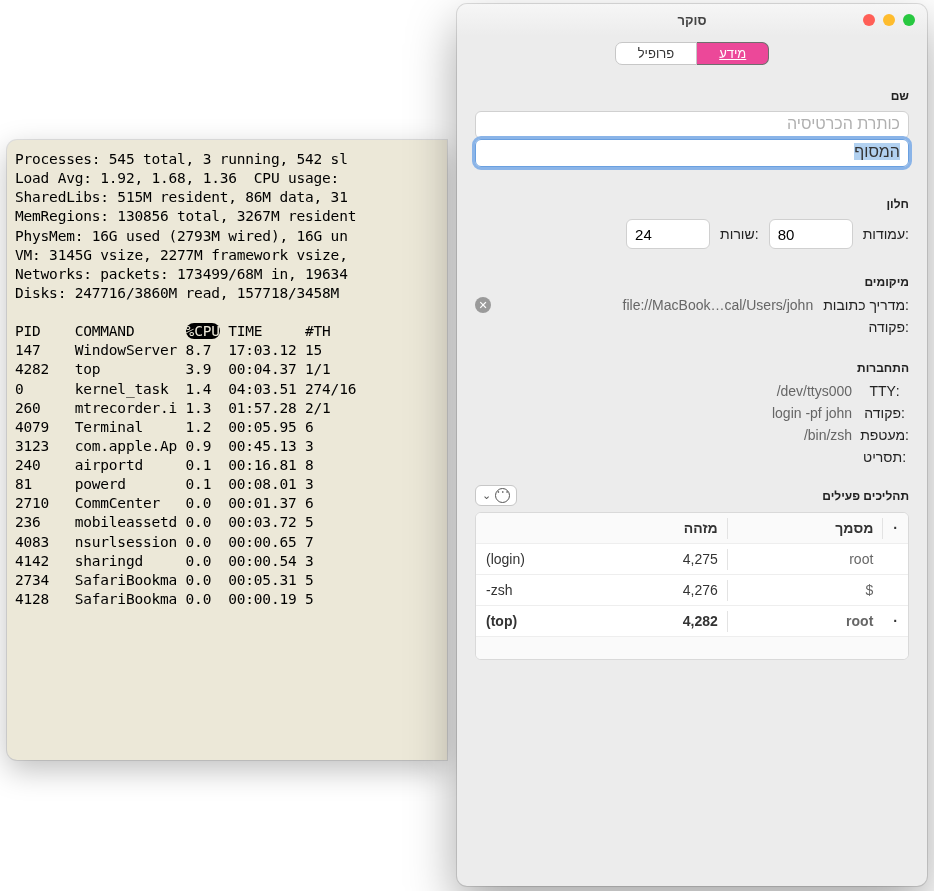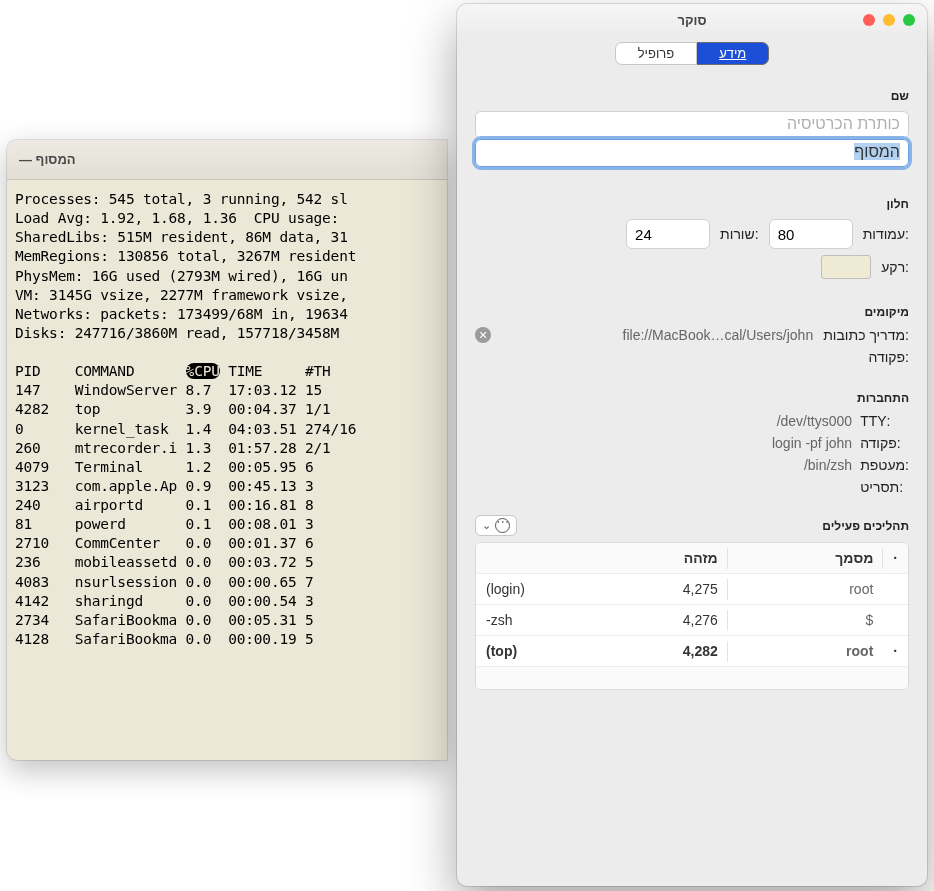--- a/index.html
+++ b/index.html
@@ -68,36 +68,36 @@
   margin: 6px auto 14px; display: table;
   border-radius:7px;
 }
 .seg-btn {
   display:inline-block; padding:3px 22px;
   background:#fff; border:1px solid #c7c7c7;
   font-size:13px; color:#333;
 }
 .seg-btn:first-child{ border-radius: 0 7px 7px 0; border-left:none;}
 .seg-btn:last-child{ border-radius: 7px 0 0 7px;}
-.seg-btn.active{ background:#1d4ed8; color:#fff; border-color:#6e6e6e;text-decoration:underline;}
+.seg-btn.active{ background:#ec4899; color:#fff; border-color:#6e6e6e;text-decoration:underline;}
 .section { padding: 2px 18px 10px; }
 .sec-title { font-weight:700; color:#222; margin: 8px 0 8px; font-size:12px;}
 .text-input {
   width:100%; height:28px;
   background:#fff; border:1px solid #d0d0d0;
   border-radius:6px; padding:3px 8px;
   font-size:16px; text-align:right;
 }
 .text-input.focus { outline: 3px solid #8ab4e8; border-color:#6aa0e0;}
 .text-input.selected-text { background:#fff; }
 .sel { background:#b2d1f0; padding:0 0;}
 .placeholder { color:#b0b0b0; }
 .row { display:flex; align-items:center; gap:10px; margin:6px 0;}
 .kv { display:grid; grid-template-columns: auto 1fr; gap:6px 8px; align-items:center;}
-.lbl { color:#222; text-align:left; font-size:14px;}
+.lbl { color:#222; text-align:center; font-size:14px;}
 .val { color:#666; text-align:right; direction:ltr; font-size:14px;}
 .num-input {
   width:84px; height:30px; background:#fff; border:1px solid #d0d0d0;
   border-radius:6px; text-align:left; padding:2px 8px;
   direction:ltr; font-size:15px;
 }
 .bg-swatch {
   width:50px; height:24px; border:1px solid #bfbfbf; background:#efead3;
   border-radius:3px; display:inline-block;
 }
@@ -131,23 +131,20 @@
 }
 .ptable td.idcol{position:relative; direction:ltr; }
 .ptable tr.bold td{ font-weight:700;}
 .ptable .bullet{ width:18px; text-align:center;}
 .footer-gap{height:22px; background:#fafafa;}
 </style>
 </head>
 <body>
 
 <div class="terminal-window">
-  <div class="terminal-titlebar">
-    <span>המסוף —</span>
-  </div>
   <div class="terminal-body" id="termbody">Processes: 545 total, 3 running, 542 sl
 Load Avg: 1.92, 1.68, 1.36  CPU usage:
 SharedLibs: 515M resident, 86M data, 31
 MemRegions: 130856 total, 3267M resident
 PhysMem: 16G used (2793M wired), 16G un
 VM: 3145G vsize, 2277M framework vsize,
 Networks: packets: 173499/68M in, 19634
 Disks: 247716/3860M read, 157718/3458M 
 
 PID    COMMAND      <span class="inv">%CPU</span> TIME     #TH
@@ -192,24 +189,20 @@
     </div>
   </div>
 
   <div class="section">
     <div class="sec-title">חלון</div>
     <div class="row">
       <span class="lbl">:עמודות</span>
       <input class="num-input" value="80" style="">
       <span class="lbl">:שורות</span>
       <input class="num-input" value="24" style="">
-    </div>
-    <div class="row">
-      <span class="lbl">:רקע</span>
-      <span class="bg-swatch"></span>
     </div>
   </div>
 
   <div class="section">
     <div class="sec-title">מיקומים</div>
     <div class="row" style="justify-content:flex-start;">
       <span class="lbl">:מדריך כתובות</span>
       <span class="val" style="flex:1">file://MacBook…cal/Users/john</span>
       <span class="remove-x">✕</span>
     </div>

